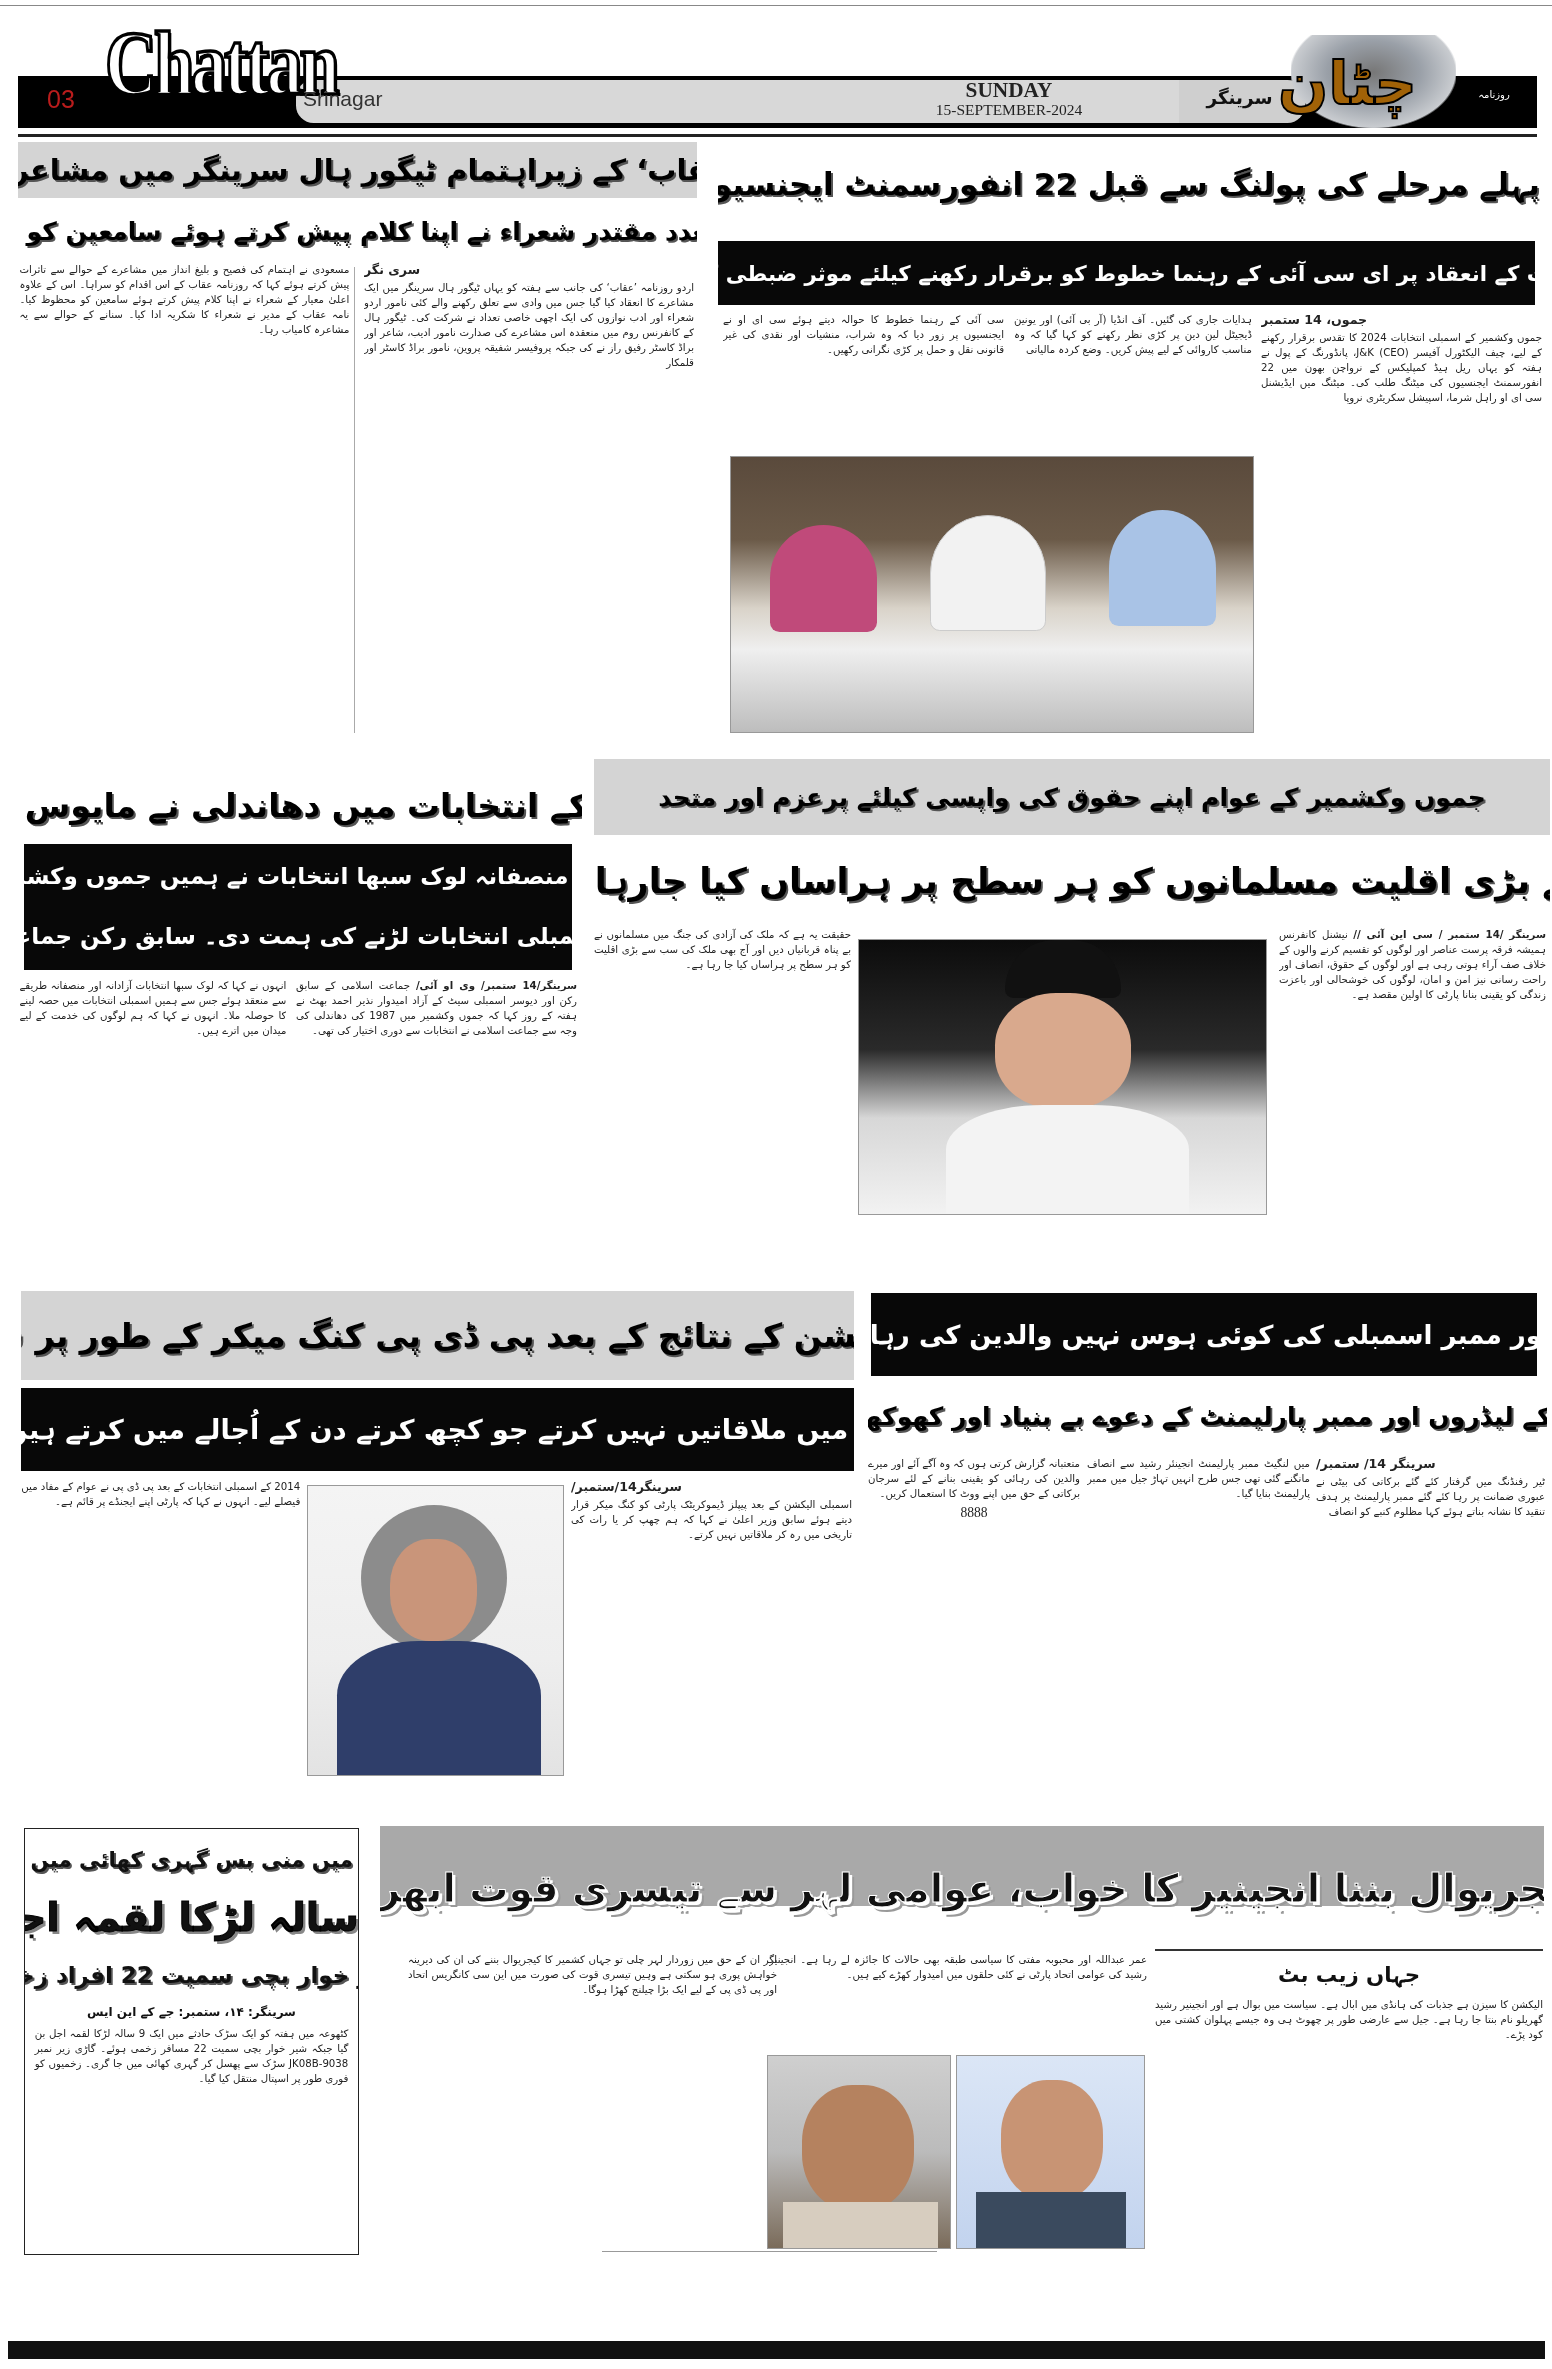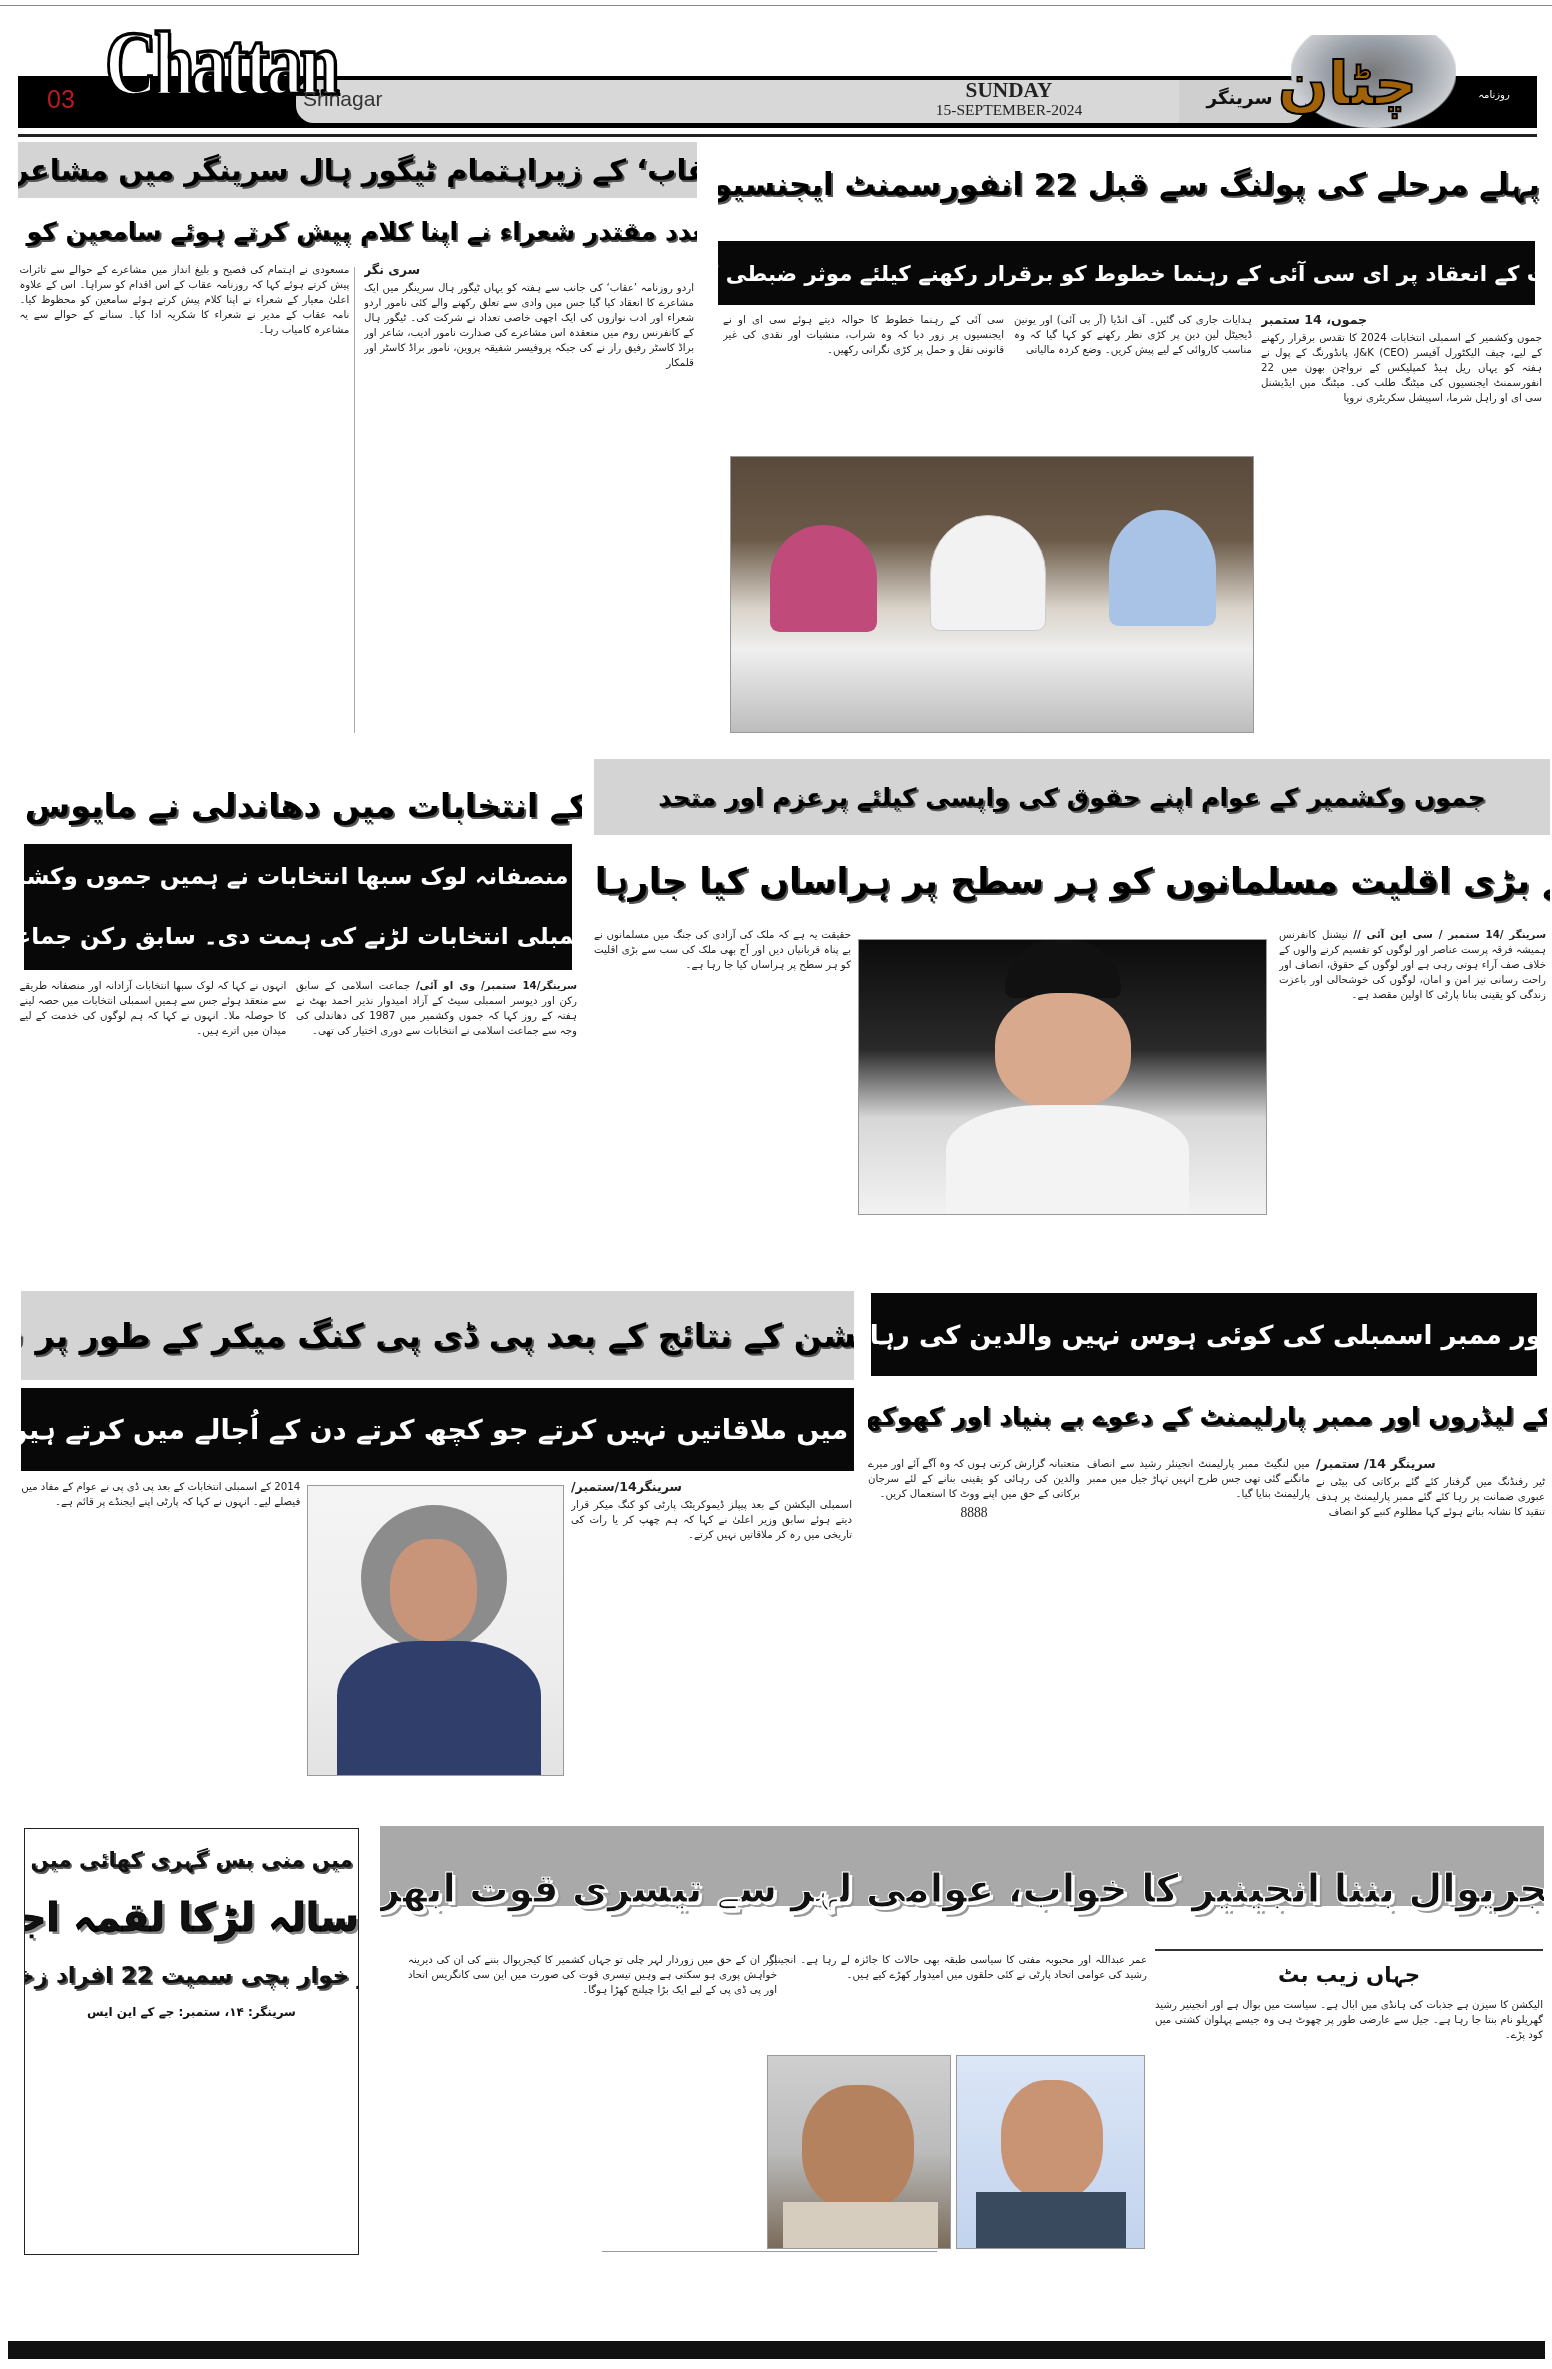--- a/index.html
+++ b/index.html
@@ -139,20 +139,23 @@
 <div class="abs col" style="left:868px;top:1456px;width:212px;height:349px">
   <p>متعتبانہ گزارش کرتی ہوں کہ وہ آگے آئے اور میرے والدین کی رہائی کو یقینی بنانے کے لئے سرجان برکاتی کے حق میں اپنے ووٹ کا استعمال کریں۔</p>
   <div style="text-align:center;font-family:'Liberation Serif',serif;font-size:13.6px;margin-top:3.9px">8888</div>
 </div>
 
 <div class="abs boxed" style="left:24px;top:1828px;width:335px;height:427px">
   <div class="hl urdu shadowtxt" style="height:49px;font-size:21.3px;margin-top:5.8px">کٹھوعہ میں منی بس گہری کھائی میں جا گری</div>
   <div class="hl urdu" style="height:68px;font-size:39px;color:#111;-webkit-text-stroke:1px #000;text-shadow:2.9px 2.9px 0 #888">9 سالہ لڑکا لقمہ اجل</div>
   <div class="hl urdu shadowtxt" style="height:47px;font-size:23px">شیر خوار بچی سمیت 22 افراد زخمی</div>
   <div class="hl urdu" style="height:27px;font-size:12px;font-weight:bold">سرینگر: ۱۴، ستمبر: جے کے این ایس</div>
+  <div class="col" style="padding:0 9.7px;height:213px">
+    <p>کٹھوعہ میں ہفتہ کو ایک سڑک حادثے میں ایک 9 سالہ لڑکا لقمہ اجل بن گیا جبکہ شیر خوار بچی سمیت 22 مسافر زخمی ہوئے۔ گاڑی زیر نمبر JK08B-9038 سڑک سے پھسل کر گہری کھائی میں جا گری۔ زخمیوں کو فوری طور پر اسپتال منتقل کیا گیا۔</p>
+  </div>
 </div>
 
 <div class="abs" style="left:380px;top:1826px;width:1164px;height:80px;background:#a9a9a9"></div>
 <div class="abs hl urdu" style="left:380px;top:1830px;width:1164px;height:116px;font-size:39px;color:#111;-webkit-text-stroke:1px #fff;text-shadow:2.9px 2.9px 0 #fff,4.9px 4.9px 0 #999">کشمیر کا کیجریوال بننا انجینیر کا خواب، عوامی لہر سے تیسری قوت ابھرنے کا امکان؟</div>
 <div class="abs hrule" style="left:1155px;top:1949px;width:388px"></div>
 <div class="abs hl urdu" style="left:1155px;top:1955px;width:388px;height:39px;font-size:21.3px">جہاں زیب بٹ</div>
 <div class="abs col" style="left:1155px;top:1997px;width:388px;height:262px">
   <p>الیکشن کا سیزن ہے جذبات کی ہانڈی میں ابال ہے۔ سیاست میں بوال ہے اور انجینیر رشید گھریلو نام بنتا جا رہا ہے۔ جیل سے عارضی طور پر چھوٹ ہی وہ جیسے پہلوان کشتی میں کود پڑے۔</p>
 </div>
 <div class="abs col" style="left:769px;top:1952px;width:378px;height:97px">

